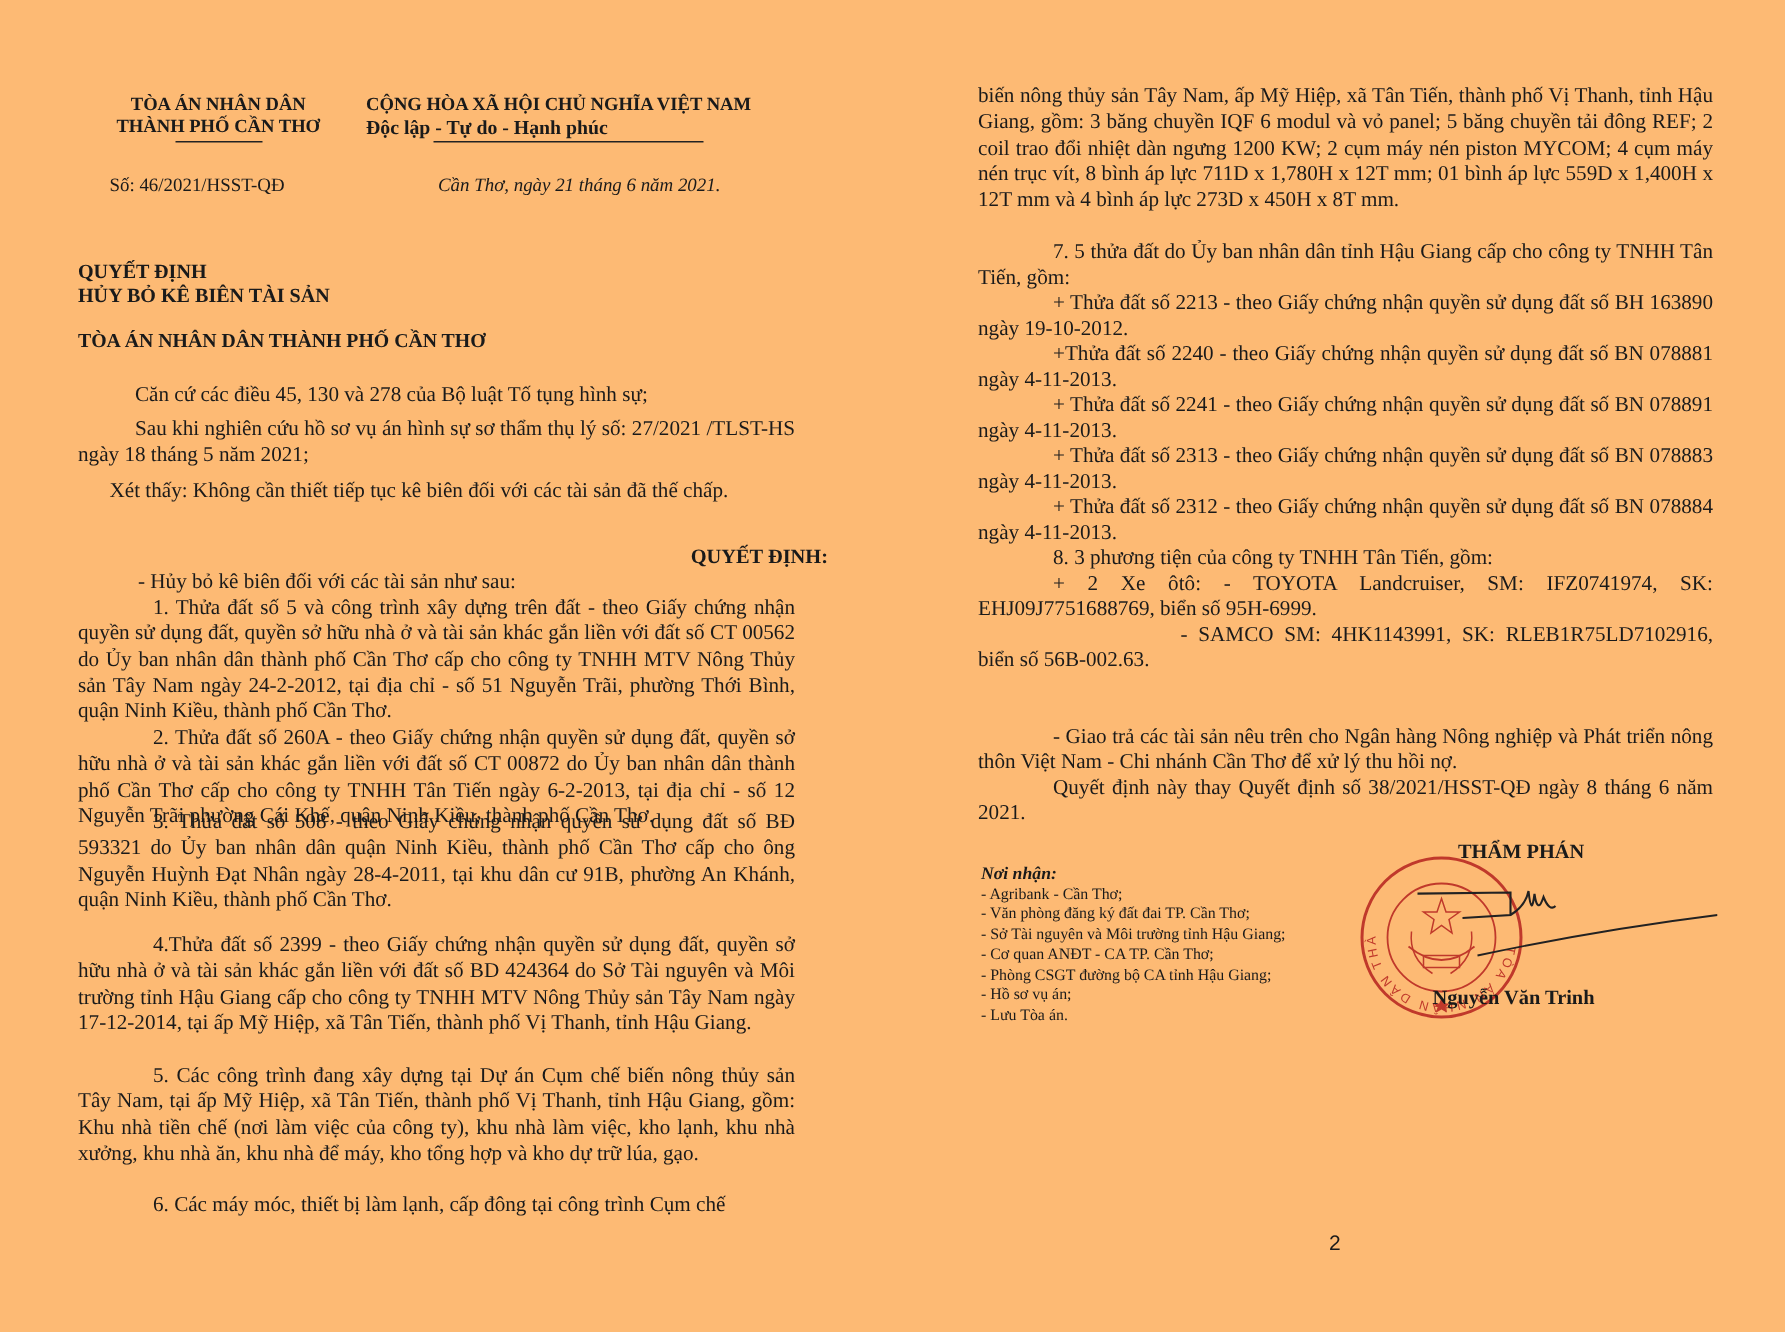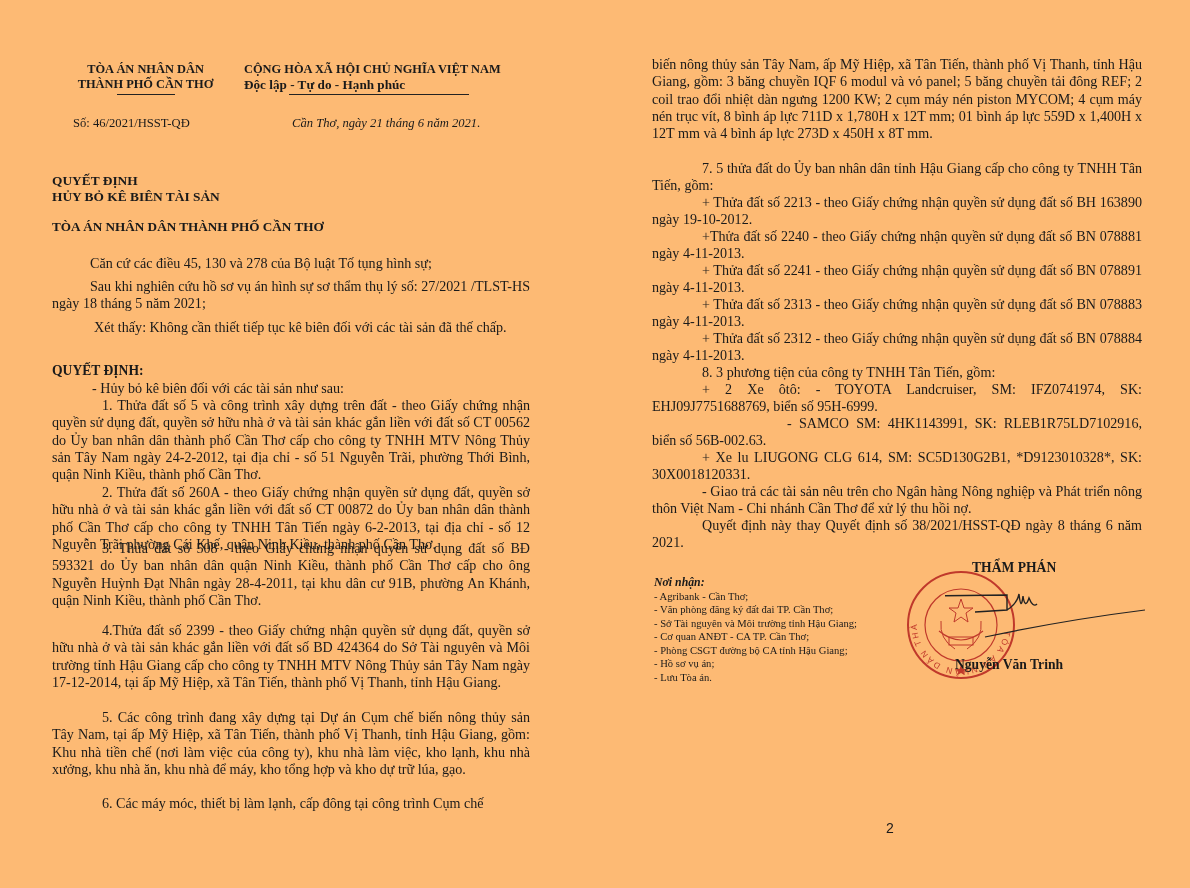--- a/index.html
+++ b/index.html
@@ -18,21 +18,21 @@
   .hdr-right .rule { width: 180px; height: 1px; background: #222; margin: 2px auto 0; }
   .hdr-date { position: absolute; left: 292px; top: 116px; font-style: italic; font-size: 12.6px; }
 
   .title-block { position: absolute; left: 52px; width: 500px; text-align: left; font-weight: bold; }
   .title1 { top: 173px; font-size: 13.4px; line-height: 16px; }
   .title2 { top: 219px; font-size: 13.2px; }
 
   .para { position: absolute; font-size: 14.1px; line-height: 17.3px; text-align: justify; }
   .indent { text-indent: 38px; }
   .indent-l { text-indent: 50px; }
-  .heading-qd { position: absolute; left: 52px; width: 500px; text-align: left; font-weight: bold; font-size: 13.6px; top: 363px; }
+  .heading-qd { position: absolute; left: 52px; width: 500px; text-align: right; font-weight: bold; font-size: 13.6px; top: 363px; }
 
   .recipients { position: absolute; left: 654px; top: 576px; font-size: 10.6px; line-height: 13.5px; }
   .recipients .lbl { font-weight: bold; font-style: italic; font-size: 11.8px; }
 
   .sign-title { position: absolute; left: 972px; top: 560px; font-weight: bold; font-size: 13.6px; }
   .sign-name { position: absolute; left: 955px; top: 657px; font-weight: bold; font-size: 13.6px; }
   .seal { position: absolute; left: 905px; top: 569px; width: 112px; height: 112px; }
   .signature { position: absolute; left: 945px; top: 590px; width: 200px; height: 80px; }
   .page-no { position: absolute; left: 886px; top: 820px; font-size: 14px; font-family: "Liberation Sans", sans-serif; }
 </style>
@@ -56,21 +56,21 @@
   <div class="hdr-date">Cần Thơ, ngày 21 tháng 6 năm 2021.</div>
 
   <div class="title-block title1">
     <div>QUYẾT ĐỊNH</div>
     <div>HỦY BỎ KÊ BIÊN TÀI SẢN</div>
   </div>
   <div class="title-block title2">TÒA ÁN NHÂN DÂN THÀNH PHỐ CẦN THƠ</div>
 
   <div class="para indent" style="left:52px; top:255px; width:478px;">Căn cứ các điều 45, 130 và 278 của Bộ luật Tố tụng hình sự;</div>
   <div class="para indent" style="left:52px; top:278px; width:478px;">Sau khi nghiên cứu hồ sơ vụ án hình sự sơ thẩm thụ lý số: 27/2021 /TLST-HS ngày 18 tháng 5 năm 2021;</div>
-  <div class="para indent" style="left:56px; top:319px; width:478px;">Xét thấy: Không cần thiết tiếp tục kê biên đối với các tài sản đã thế chấp.</div>
+  <div class="para indent" style="left:35px; top:319px; width:478px;">Xét thấy: Không cần thiết tiếp tục kê biên đối với các tài sản đã thế chấp.</div>
 
   <div class="heading-qd">QUYẾT ĐỊNH:</div>
 
   <div class="para" style="left:92px; top:380px; width:440px;">- Hủy bỏ kê biên đối với các tài sản như sau:</div>
   <div class="para indent-l" style="left:52px; top:397px; width:478px;">1. Thửa đất số 5 và công trình xây dựng trên đất - theo Giấy chứng nhận quyền sử dụng đất, quyền sở hữu nhà ở và tài sản khác gắn liền với đất số CT 00562 do Ủy ban nhân dân thành phố Cần Thơ cấp cho công ty TNHH MTV Nông Thủy sản Tây Nam ngày 24-2-2012, tại địa chỉ - số 51 Nguyễn Trãi, phường Thới Bình, quận Ninh Kiều, thành phố Cần Thơ.</div>
   <div class="para indent-l" style="left:52px; top:484px; width:478px;">2. Thửa đất số 260A - theo Giấy chứng nhận quyền sử dụng đất, quyền sở hữu nhà ở và tài sản khác gắn liền với đất số CT 00872 do Ủy ban nhân dân thành phố Cần Thơ cấp cho công ty TNHH Tân Tiến ngày 6-2-2013, tại địa chỉ - số 12 Nguyễn Trãi phường Cái Khế, quận Ninh Kiều, thành phố Cần Thơ.</div>
   <div class="para indent-l" style="left:52px; top:540px; width:478px;">3. Thửa đất số 508 - theo Giấy chứng nhận quyền sử dụng đất số BĐ 593321 do Ủy ban nhân dân quận Ninh Kiều, thành phố Cần Thơ cấp cho ông Nguyễn Huỳnh Đạt Nhân ngày 28-4-2011, tại khu dân cư 91B, phường An Khánh, quận Ninh Kiều, thành phố Cần Thơ.</div>
   <div class="para indent-l" style="left:52px; top:622px; width:478px;">4.Thửa đất số 2399 - theo Giấy chứng nhận quyền sử dụng đất, quyền sở hữu nhà ở và tài sản khác gắn liền với đất số BD 424364 do Sở Tài nguyên và Môi trường tỉnh Hậu Giang cấp cho công ty TNHH MTV Nông Thủy sản Tây Nam ngày 17-12-2014, tại ấp Mỹ Hiệp, xã Tân Tiến, thành phố Vị Thanh, tỉnh Hậu Giang.</div>
   <div class="para indent-l" style="left:52px; top:709px; width:478px;">5. Các công trình đang xây dựng tại Dự án Cụm chế biến nông thủy sản Tây Nam, tại ấp Mỹ Hiệp, xã Tân Tiến, thành phố Vị Thanh, tỉnh Hậu Giang, gồm: Khu nhà tiền chế (nơi làm việc của công ty), khu nhà làm việc, kho lạnh, khu nhà xưởng, khu nhà ăn, khu nhà để máy, kho tổng hợp và kho dự trữ lúa, gạo.</div>
   <div class="para indent-l" style="left:52px; top:795px; width:478px;">6. Các máy móc, thiết bị làm lạnh, cấp đông tại công trình Cụm chế</div>
@@ -78,21 +78,20 @@
   <div class="para" style="left:652px; top:56px; width:490px;">biến nông thủy sản Tây Nam, ấp Mỹ Hiệp, xã Tân Tiến, thành phố Vị Thanh, tỉnh Hậu Giang, gồm: 3 băng chuyền IQF 6 modul và vỏ panel; 5 băng chuyền tải đông REF; 2 coil trao đổi nhiệt dàn ngưng 1200 KW; 2 cụm máy nén piston MYCOM; 4 cụm máy nén trục vít, 8 bình áp lực 711D x 1,780H x 12T mm; 01 bình áp lực 559D x 1,400H x 12T mm và 4 bình áp lực 273D x 450H x 8T mm.</div>
   <div class="para indent-l" style="left:652px; top:160px; width:490px;">7. 5 thửa đất do Ủy ban nhân dân tỉnh Hậu Giang cấp cho công ty TNHH Tân Tiến, gồm:</div>
   <div class="para indent-l" style="left:652px; top:194px; width:490px;">+ Thửa đất số 2213 - theo Giấy chứng nhận quyền sử dụng đất số BH 163890 ngày 19-10-2012.</div>
   <div class="para indent-l" style="left:652px; top:228px; width:490px;">+Thửa đất số 2240 - theo Giấy chứng nhận quyền sử dụng đất số BN 078881 ngày 4-11-2013.</div>
   <div class="para indent-l" style="left:652px; top:262px; width:490px;">+ Thửa đất số 2241 - theo Giấy chứng nhận quyền sử dụng đất số BN 078891 ngày 4-11-2013.</div>
   <div class="para indent-l" style="left:652px; top:296px; width:490px;">+ Thửa đất số 2313 - theo Giấy chứng nhận quyền sử dụng đất số BN 078883 ngày 4-11-2013.</div>
   <div class="para indent-l" style="left:652px; top:330px; width:490px;">+ Thửa đất số 2312 - theo Giấy chứng nhận quyền sử dụng đất số BN 078884 ngày 4-11-2013.</div>
   <div class="para indent-l" style="left:652px; top:364px; width:490px;">8. 3 phương tiện của công ty TNHH Tân Tiến, gồm:</div>
   <div class="para indent-l" style="left:652px; top:381px; width:490px;">+ 2 Xe ôtô: - TOYOTA Landcruiser, SM: IFZ0741974, SK: EHJ09J7751688769, biển số 95H-6999.</div>
   <div class="para" style="left:652px; top:415px; width:490px; text-indent:135px;">- SAMCO SM: 4HK1143991, SK: RLEB1R75LD7102916, biển số 56B-002.63.</div>
-  <div class="para indent-l" style="left:652px; top:449px; width:490px;">+ Xe lu LIUGONG CLG 614, SM: SC5D130G2B1, *D9123010328*, SK: 30X0018120331.</div>
   <div class="para indent-l" style="left:652px; top:483px; width:490px;">- Giao trả các tài sản nêu trên cho Ngân hàng Nông nghiệp và Phát triển nông thôn Việt Nam - Chi nhánh Cần Thơ để xử lý thu hồi nợ.</div>
   <div class="para indent-l" style="left:652px; top:517px; width:490px;">Quyết định này thay Quyết định số 38/2021/HSST-QĐ ngày 8 tháng 6 năm 2021.</div>
 
   <div class="recipients">
     <div class="lbl">Nơi nhận:</div>
     <div>- Agribank - Cần Thơ;</div>
     <div>- Văn phòng đăng ký đất đai TP. Cần Thơ;</div>
     <div>- Sở Tài nguyên và Môi trường tỉnh Hậu Giang;</div>
     <div>- Cơ quan ANĐT - CA TP. Cần Thơ;</div>
     <div>- Phòng CSGT đường bộ CA tỉnh Hậu Giang;</div>

